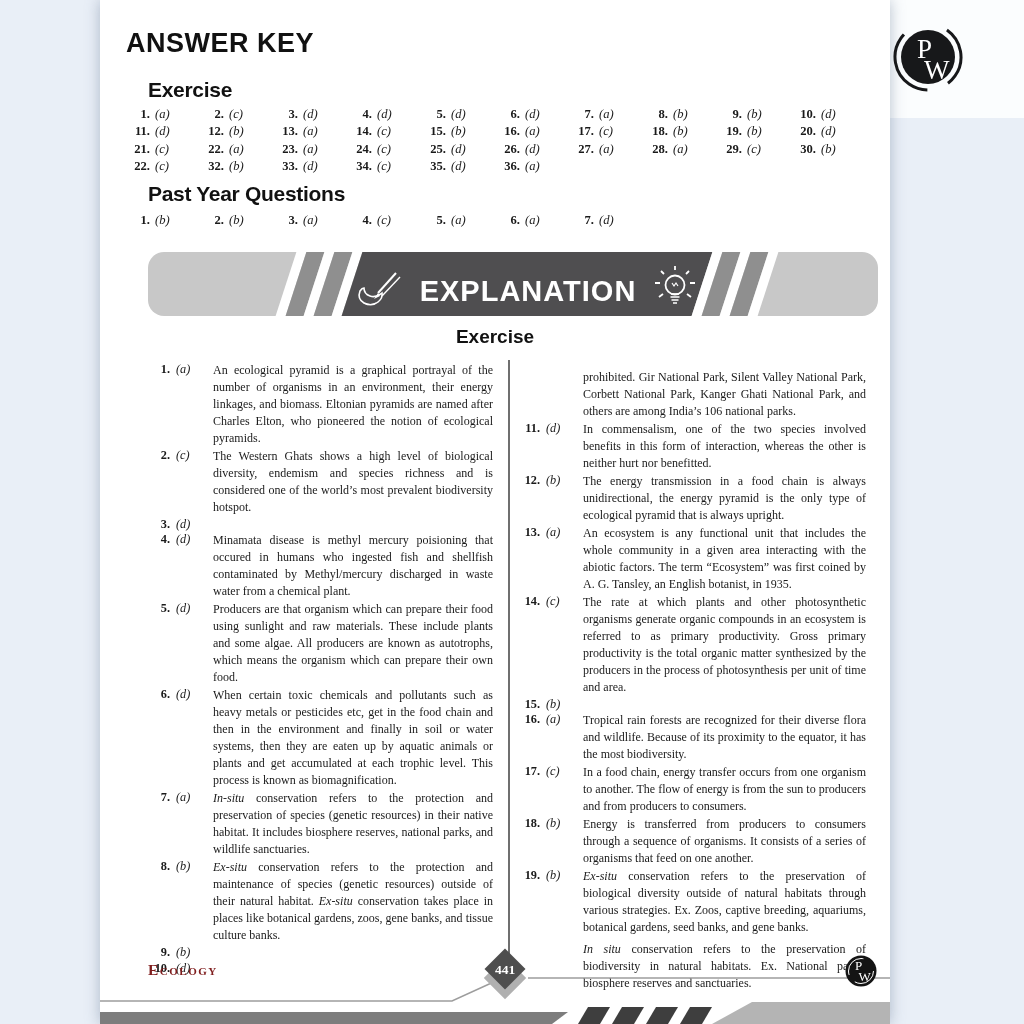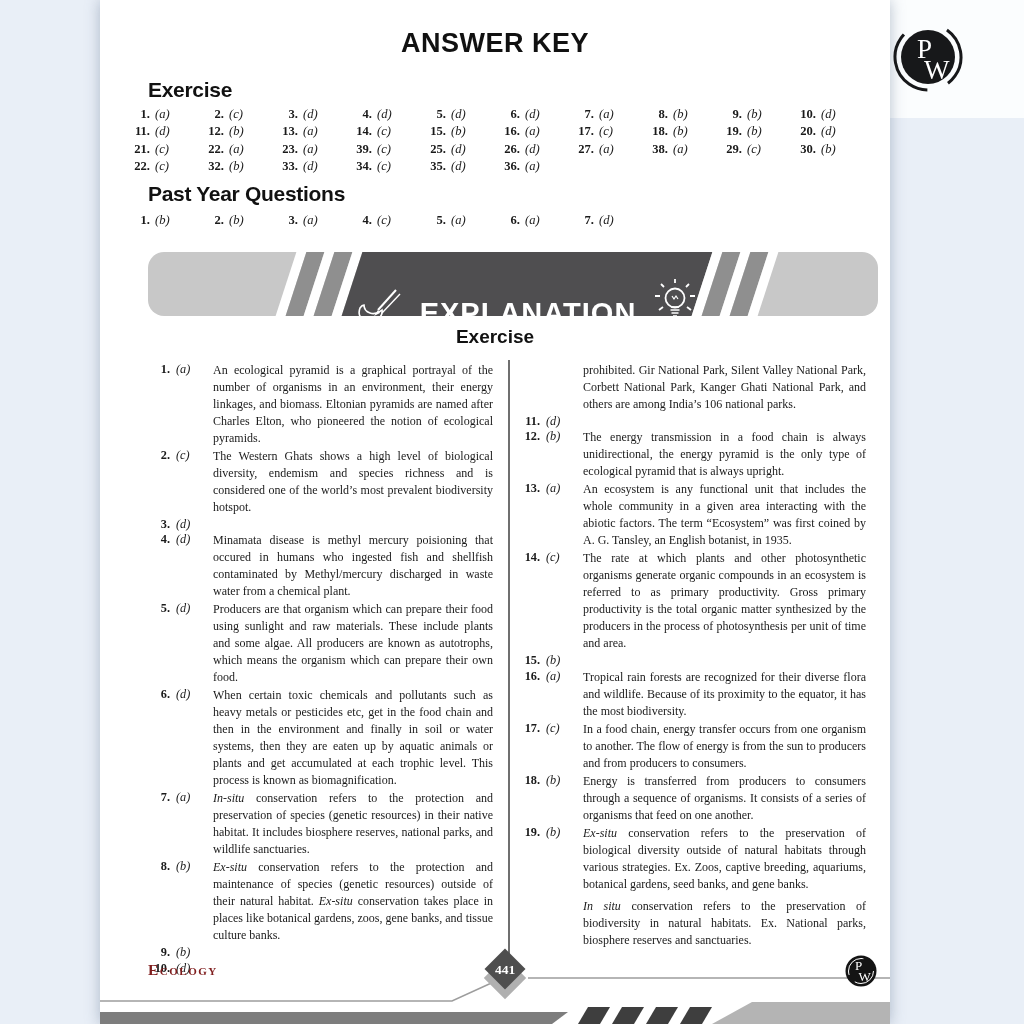--- a/index.html
+++ b/index.html
@@ -14,23 +14,23 @@
     background:#fbfdfe;
   }
   .page{
     position:absolute;left:100px;top:0;width:790px;height:1024px;
     background:#ffffff;
     box-shadow:0 0 14px rgba(80,100,130,.40);
     overflow:hidden;
   }
   
   .main-title{
-    position:absolute;left:0;right:0;top:28px;text-align:center;
+    position:absolute;left:0;right:0;top:28px;text-align:left;
     font-family:"Liberation Sans",sans-serif;font-weight:700;
-    font-size:27px;letter-spacing:.5px;color:#111;
+    font-size:27px;letter-spacing:.5px;color:#111;padding-left:26px;
   }
   .sec-heading{
     position:absolute;left:48px;
     font-family:"Liberation Sans",sans-serif;font-weight:700;
     font-size:21px;letter-spacing:-.3px;color:#111;
   }
   #h-exercise{top:78px;}
   #h-pyq{top:182px;}
   
   .akgrid{
@@ -46,34 +46,34 @@
   .banner{
     position:absolute;left:48px;top:252px;width:730px;height:64px;
     background:#c8c8c8;border-radius:16px;overflow:hidden;
   }
   .band{position:absolute;top:-8px;bottom:-8px;transform:skewX(-18deg);}
   .band.dark{background:#4f4e50;}
   .band.gray{background:#8f8f8f;}
   .band.white{background:#ffffff;}
   .banner-content{
     position:absolute;left:204px;width:350px;top:0;height:78px;
-    display:flex;align-items:flex-end;justify-content:center;gap:16px;
+    display:flex;align-items:center;justify-content:center;gap:16px;
   }
   .banner-label{
     color:#ffffff;font-family:"Liberation Sans",sans-serif;font-weight:700;
     font-size:29px;letter-spacing:1px;white-space:nowrap;
   }
   .h2-center{
     position:absolute;left:0;right:0;top:326px;text-align:center;
     font-family:"Liberation Sans",sans-serif;font-weight:700;font-size:19px;color:#111;
   }
   
   .exp-col{position:absolute;top:362px;}
   #exp-left{left:44px;width:349px;}
-  #exp-right{left:414px;width:352px;}
+  #exp-right{left:414px;width:352px;margin-top:7px;}
   .exp-item{display:grid;grid-template-columns:26px 31px 1fr;column-gap:6px;margin-bottom:1px;}
   .expn{text-align:right;font-weight:700;font-size:12.3px;line-height:14.4px;}
   .expa{font-style:italic;font-size:12.3px;line-height:14.4px;}
   .expt{min-width:0;}
   .expp{text-align:justify;font-size:12px;line-height:17px;}
   .expp + .expp{margin-top:5px;}
   .it{font-style:italic;}
   .col-divider{
     position:absolute;left:408px;top:360px;width:1.5px;height:597px;background:#6f6f6f;
   }
@@ -185,37 +185,37 @@
       </div>
       <div class="akcell">
         <span class="akn">22.</span>
         <span class="aka">(a)</span>
       </div>
       <div class="akcell">
         <span class="akn">23.</span>
         <span class="aka">(a)</span>
       </div>
       <div class="akcell">
-        <span class="akn">39.</span>
+        <span class="akn">24.</span>
         <span class="aka">(c)</span>
       </div>
       <div class="akcell">
         <span class="akn">25.</span>
         <span class="aka">(d)</span>
       </div>
       <div class="akcell">
         <span class="akn">26.</span>
         <span class="aka">(d)</span>
       </div>
       <div class="akcell">
         <span class="akn">27.</span>
         <span class="aka">(a)</span>
       </div>
       <div class="akcell">
-        <span class="akn">38.</span>
+        <span class="akn">28.</span>
         <span class="aka">(a)</span>
       </div>
       <div class="akcell">
         <span class="akn">29.</span>
         <span class="aka">(c)</span>
       </div>
       <div class="akcell">
         <span class="akn">30.</span>
         <span class="aka">(b)</span>
       </div>
@@ -385,20 +385,23 @@
       <div class="exp-item">
         <span class="expn"></span>
         <span class="expa"></span>
         <div class="expt">
           <div class="expp"><span>prohibited. Gir National Park, Silent Valley National Park, Corbett National Park, Kanger Ghati National Park, and others are among India’s 106 national parks.</span></div>
         </div>
       </div>
       <div class="exp-item">
         <span class="expn">11.</span>
         <span class="expa">(d)</span>
+        <div class="expt">
+          <div class="expp"><span>In commensalism, one of the two species involved benefits in this form of interaction, whereas the other is neither hurt nor benefitted.</span></div>
+        </div>
       </div>
       <div class="exp-item">
         <span class="expn">12.</span>
         <span class="expa">(b)</span>
         <div class="expt">
           <div class="expp"><span>The energy transmission in a food chain is always unidirectional, the energy pyramid is the only type of ecological pyramid that is always upright.</span></div>
         </div>
       </div>
       <div class="exp-item">
         <span class="expn">13.</span>

